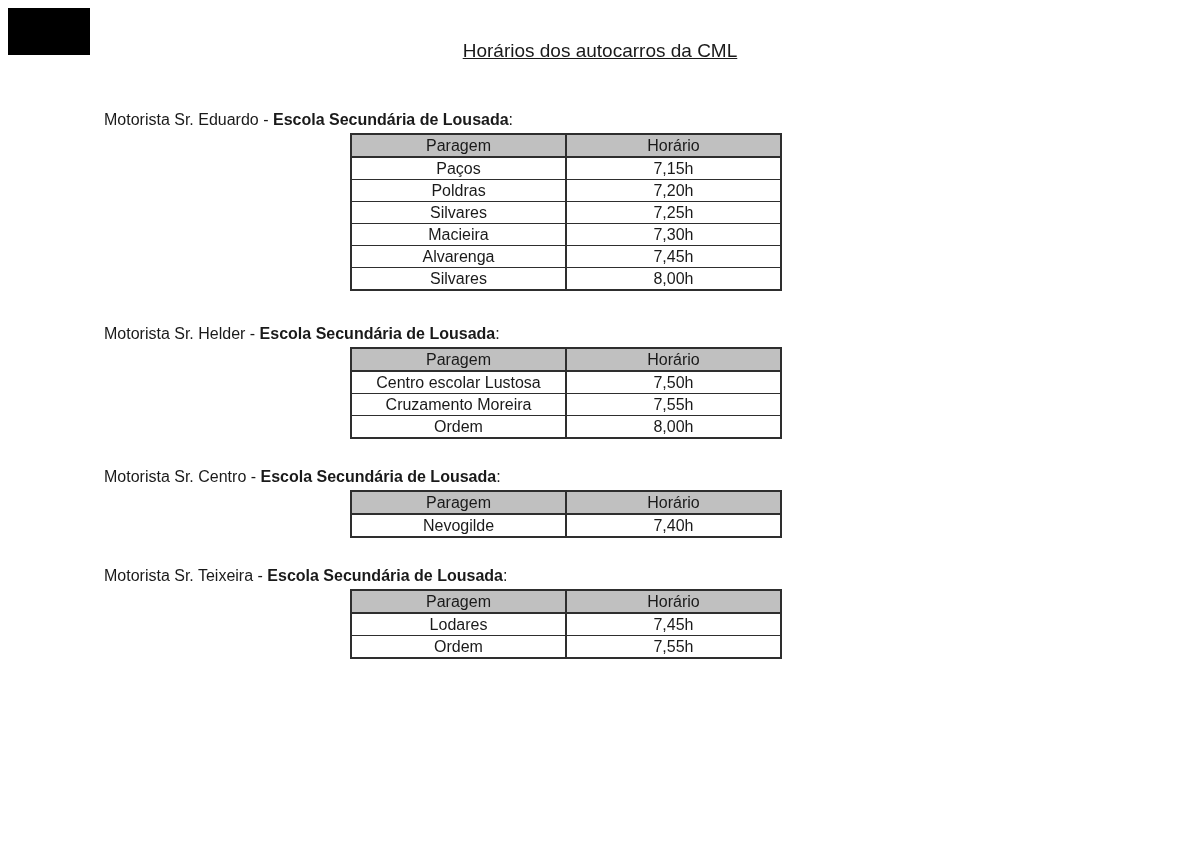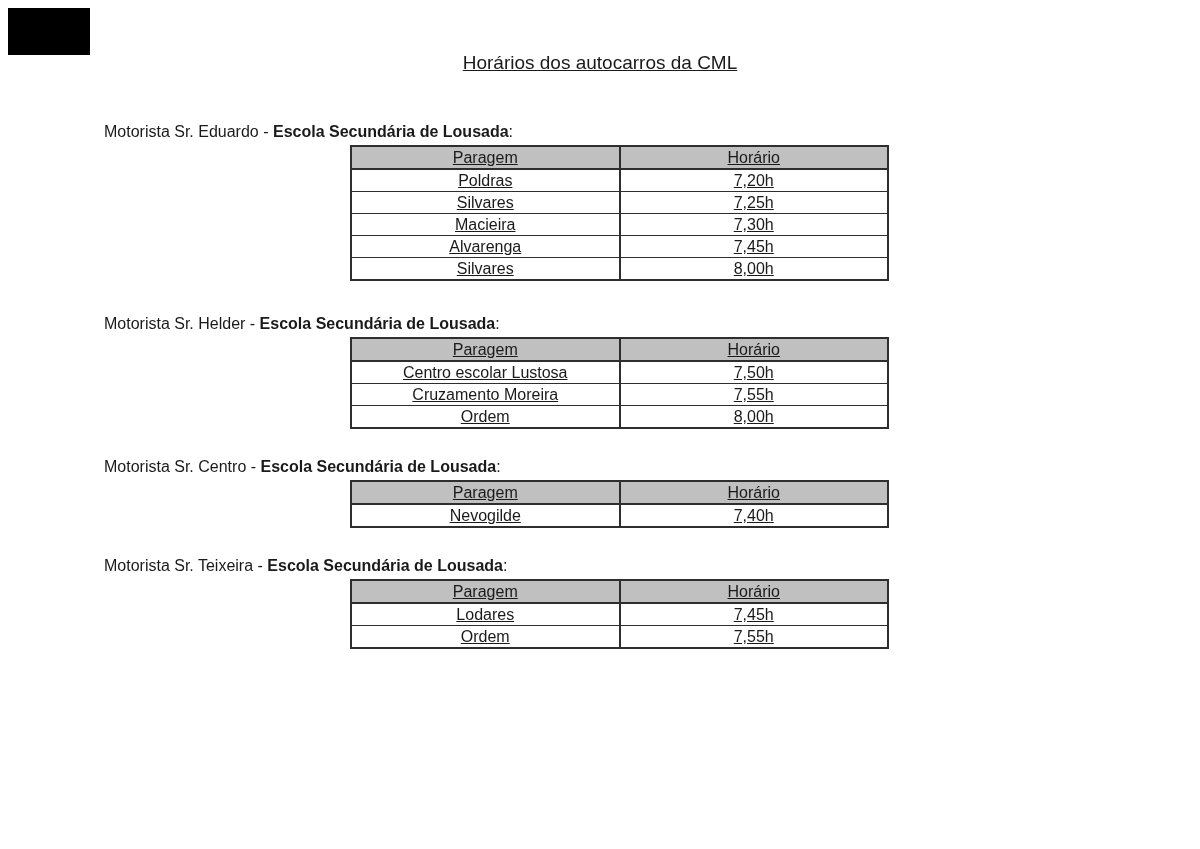--- a/index.html
+++ b/index.html
@@ -19,46 +19,45 @@
     color:var(--text);
     overflow:hidden;
   }
   .redaction{
     position:absolute;
     left:8px; top:8px;
     width:82px; height:47px;
     background:var(--redaction);
   }
   .title{
-    padding-top:52px;
+    padding-top:40px;
     margin:0;
     text-align:center;
     font-size:19px;
     font-weight:normal;
     text-decoration:underline;
     line-height:22px;
   }
   .section{ margin-left:100px; }
   .section.s1{ margin-top:48px; }
   .section.s2{ margin-top:33px; }
   .section.s3{ margin-top:28px; }
   .section.s4{ margin-top:28px; }
   .label{
     margin:4px;
     font-size:16px;
     line-height:19px;
   }
   .label .school{ font-weight:bold; }
   table.schedule{
     border-collapse:collapse;
-    width:539px;
+    width:432px;
     margin-left:250px;
     margin-top:0;
     border:2px solid var(--border);
-    text-decoration:underline;
   }
   table.schedule col{ width:50%; }
   table.schedule th,
   table.schedule td{
     border:1px solid var(--border);
     text-align:center;
     font-size:16px;
     height:21px;
     line-height:21px;
     padding:0 4px;
@@ -87,20 +86,24 @@
             <col>
             <col>
           </colgroup>
       <thead>
         <tr>
           <th>Paragem</th>
           <th>Horário</th>
         </tr>
       </thead>
       <tbody>
+  <tr>
+    <td>Paços</td>
+    <td>7,15h</td>
+  </tr>
 
   <tr>
     <td>Poldras</td>
     <td>7,20h</td>
   </tr>
 
   <tr>
     <td>Silvares</td>
     <td>7,25h</td>
   </tr>

